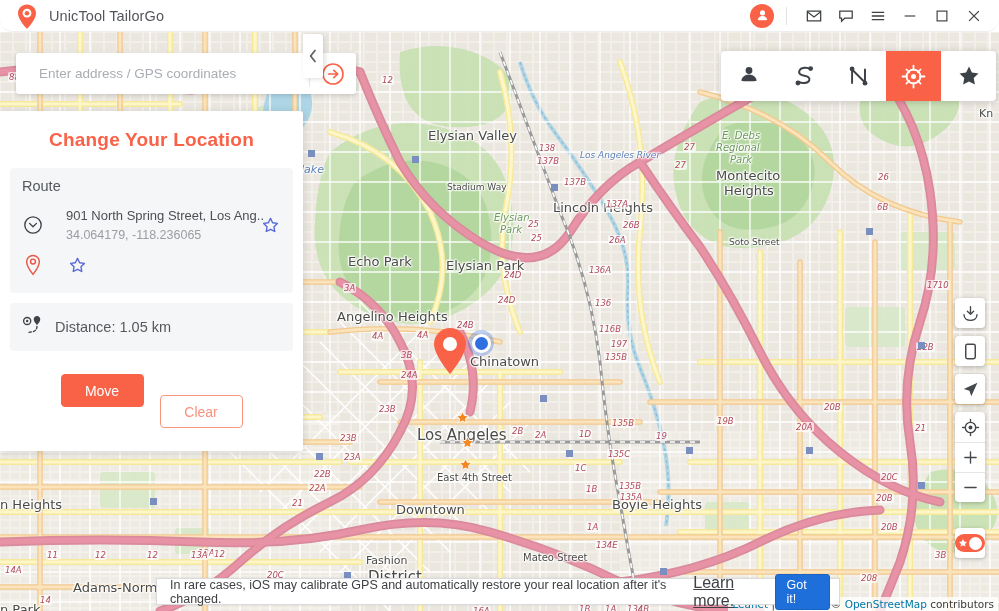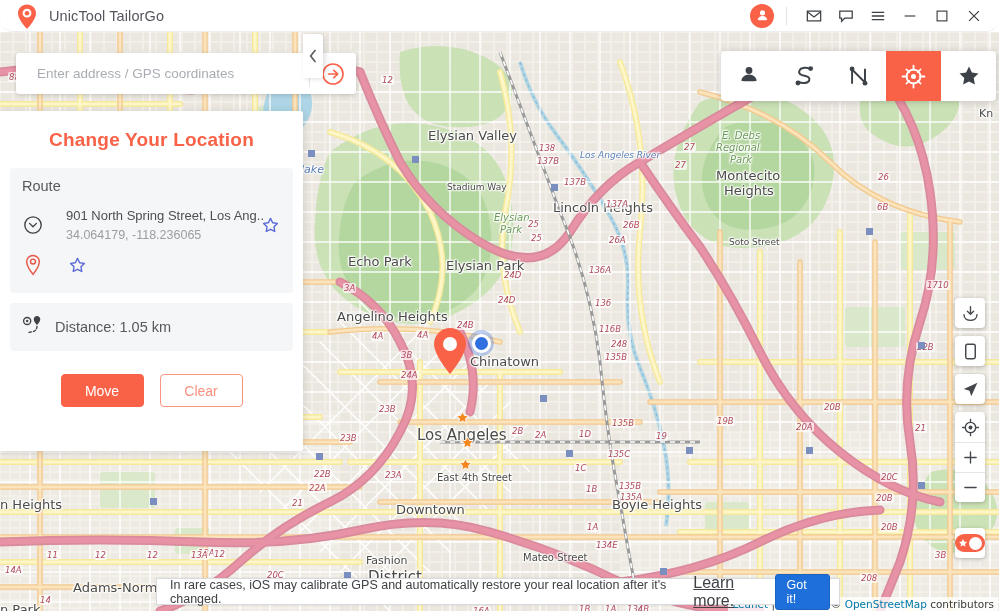--- a/index.html
+++ b/index.html
@@ -53,24 +53,23 @@
   }
   .poi-sq { position: absolute; width: 7px; height: 7px; background: #7a8fc0; }
 
   
   .searchbar {
     position: absolute; top: 53px; left: 16px; width: 340px; height: 41px;
     background: #fff; border-radius: 3px; display: flex; align-items: center;
     box-shadow: 0 1px 5px rgba(0,0,0,.18); z-index: 40;
   }
   .search-input {
-    flex: 1; border: 0; outline: none; height: 44px; padding: 0 12px;
+    flex: 1; border: 0; outline: none; height: 44px; padding: 0 23px;
     font-size: 13.5px; color: #3b3d42; font-family: "Liberation Sans", sans-serif;
     background: transparent;
-    margin-left: 9px;
   }
   .search-input::placeholder { color: #a9adb3; }
   .search-div { width: 1px; height: 26px; background: #e4e7ea; }
   .search-go {
     width: 46px; height: 41px; display: flex; align-items: center; justify-content: center;
   }
 
   
   .panel {
     position: absolute; top: 111px; left: 0; width: 303px; height: 340px;
@@ -105,21 +104,21 @@
   .wp.active .wp-name, .wp.active .wp-coord { color: #f58732; }
   .wp-star { flex: none; width: 22px; display: flex; align-items: center; justify-content: center; }
   .dist-text { font-size: 14.5px; color: #55585d; }
   .panel-actions { display: flex; gap: 16px; justify-content: center; padding-top: 23px; }
   .btn {
     width: 83px; height: 33px; border-radius: 4px; font-size: 14px;
     display: flex; align-items: center; justify-content: center; cursor: pointer;
     font-family: "Liberation Sans", sans-serif;
   }
   .btn-move { background: #fa6248; color: #fff; border: 1px solid #fa6248; }
-  .btn-clear { background: #fff; color: #f9917e; border: 1px solid #fa9580; }
+  .btn-clear { background: #fff; color: #f9917e; border: 1px solid #fa9580; margin-top: 21px; }
 
   
   .modebar {
     position: absolute; top: 51px; left: 721px; height: 50px;
     background: #fff; border-radius: 4px; display: flex;
     box-shadow: 0 1px 6px rgba(0,0,0,.2); overflow: hidden; z-index: 40;
   }
   .mode {
     width: 55px; height: 50px; display: flex; align-items: center; justify-content: center;
     color: #3d4248; cursor: pointer;
@@ -378,21 +377,21 @@
         <div class="shield" style="left: 608px; top: 203px;">26A</div>
         <div class="shield" style="left: 527px; top: 187px;">25</div>
         <div class="shield" style="left: 530px; top: 201px;">25</div>
         <div class="shield" style="left: 503px; top: 238px;">24D</div>
         <div class="shield" style="left: 497px; top: 263px;">24D</div>
         <div class="shield" style="left: 456px; top: 288px;">24B</div>
         <div class="shield" style="left: 438px; top: 302px;">24C</div>
         <div class="shield" style="left: 400px; top: 338px;">24A</div>
         <div class="shield" style="left: 378px; top: 372px;">23B</div>
         <div class="shield" style="left: 339px; top: 401px;">23B</div>
-        <div class="shield" style="left: 343px; top: 438px; margin-left: 41px;">23A</div>
+        <div class="shield" style="left: 343px; top: 420px;">23A</div>
         <div class="shield" style="left: 313px; top: 437px;">22B</div>
         <div class="shield" style="left: 308px; top: 451px;">22A</div>
         <div class="shield" style="left: 291px; top: 466px;">21</div>
         <div class="shield" style="left: 266px; top: 538px;">20C</div>
         <div class="shield" style="left: 273px; top: 553px;">21</div>
         <div class="shield" style="left: 197px; top: 516px;">13A</div>
         <div class="shield" style="left: 94px; top: 518px;">12</div>
         <div class="shield" style="left: 46px; top: 518px;">11</div>
         <div class="shield" style="left: 146px; top: 518px;">12</div>
         <div class="shield" style="left: 190px; top: 518px;">13A</div>
@@ -400,21 +399,21 @@
         <div class="shield" style="left: 39px; top: 563px;">14</div>
         <div class="shield" style="left: 4px; top: 533px;">14A</div>
         <div class="shield" style="left: 371px; top: 299px;">4A</div>
         <div class="shield" style="left: 400px; top: 318px;">3B</div>
         <div class="shield" style="left: 416px; top: 298px;">4A</div>
         <div class="shield" style="left: 343px; top: 251px;">3A</div>
         <div class="shield" style="left: 57px; top: 97px;">7</div>
         <div class="shield" style="left: 588px; top: 233px;">136A</div>
         <div class="shield" style="left: 594px; top: 266px;">136</div>
         <div class="shield" style="left: 598px; top: 292px;">116B</div>
-        <div class="shield" style="left: 610px; top: 307px;">248</div>
+        <div class="shield" style="left: 610px; top: 307px;">197</div>
         <div class="shield" style="left: 604px; top: 320px;">135B</div>
         <div class="shield" style="left: 611px; top: 386px;">135B</div>
         <div class="shield" style="left: 607px; top: 417px;">135C</div>
         <div class="shield" style="left: 578px; top: 397px;">1D</div>
         <div class="shield" style="left: 574px; top: 431px;">1C</div>
         <div class="shield" style="left: 585px; top: 452px;">1B</div>
         <div class="shield" style="left: 586px; top: 490px;">1A</div>
         <div class="shield" style="left: 511px; top: 394px;">2B</div>
         <div class="shield" style="left: 534px; top: 398px;">2A</div>
         <div class="shield" style="left: 716px; top: 384px;">19B</div>

